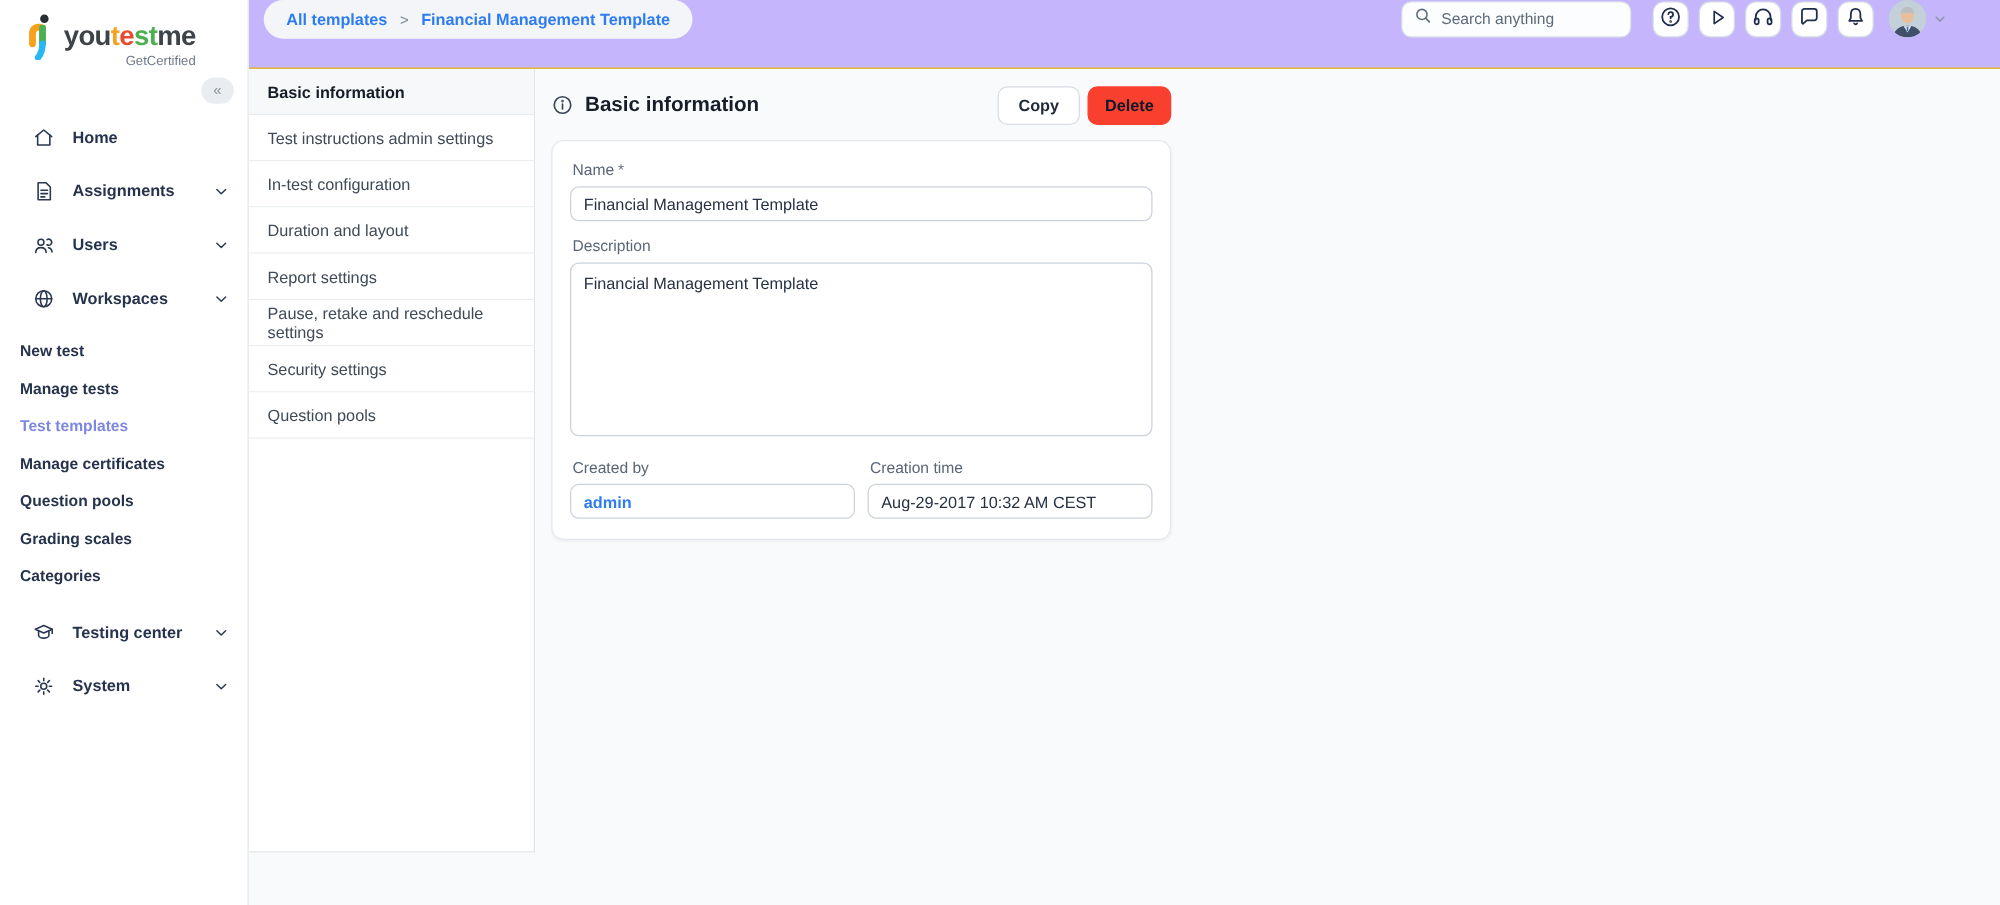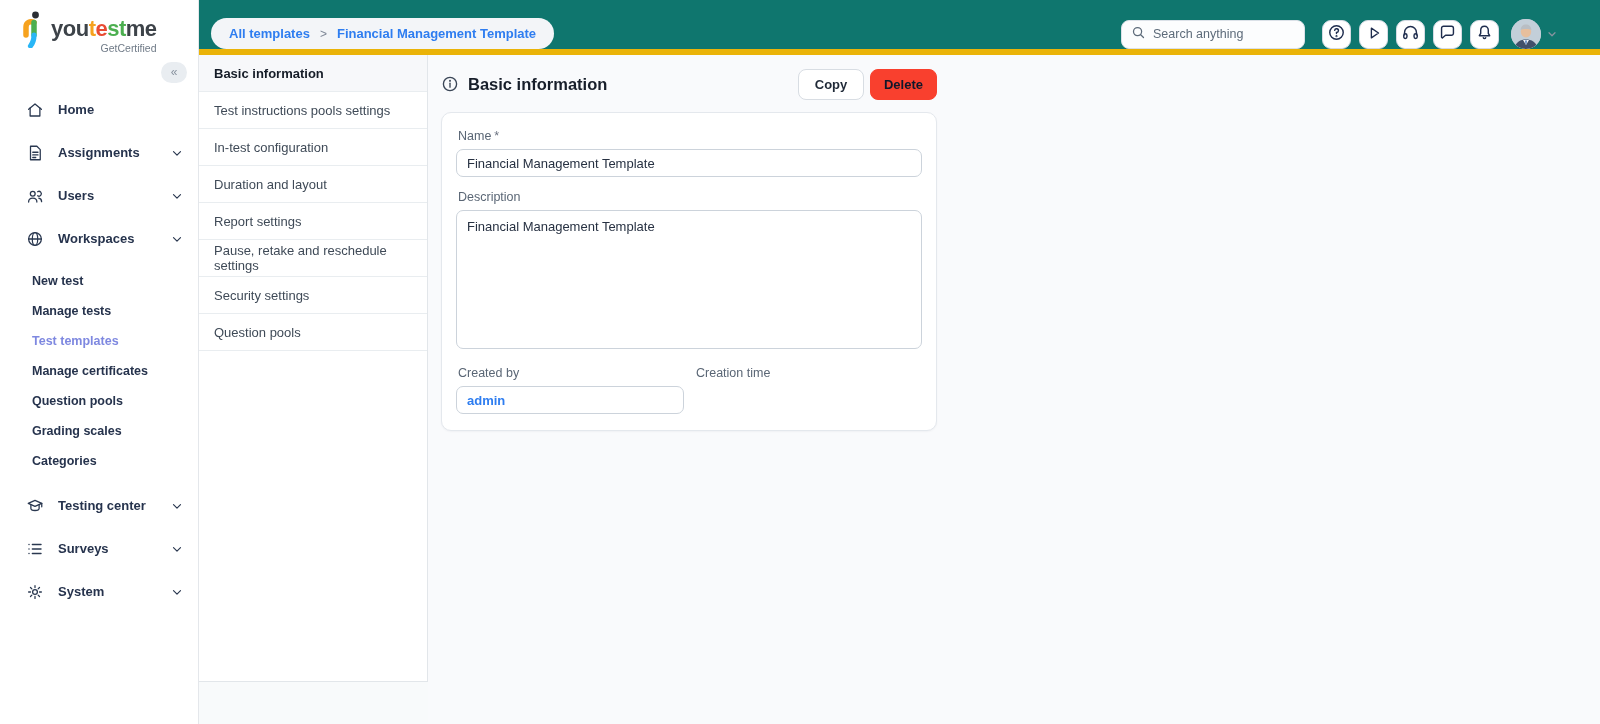--- a/index.html
+++ b/index.html
@@ -19,25 +19,25 @@
 
   .nav { padding:0 0 0 0; }
   .nav-item { display:flex; align-items:center; height:43px; padding:0 14px 0 26px; cursor:pointer; }
   .nav-icon { width:18px; height:18px; flex:0 0 18px; display:flex; align-items:center; justify-content:center; }
   .nav-icon svg { display:block; }
   .nav-label { margin-left:14px; font-size:13px; font-weight:700; color:#26334d; }
   .nav-chev { margin-left:auto; display:flex; align-items:center; }
   .nav-item.active-pill { background:#19284a; border-radius:8px; margin:4px 12px; height:36px; padding:0 14px; }
   .nav-item.active-pill .nav-label { color:#fff; }
   .subnav { padding:6px 0 8px 0; }
-  .sub-item { display:flex; align-items:center; height:30px; padding-left:32px; font-size:12.5px; font-weight:600; color:#26334d; cursor:pointer; }
+  .sub-item { display:flex; align-items:center; height:30px; padding-left:16px; font-size:12.5px; font-weight:600; color:#26334d; cursor:pointer; }
   .sub-item.active { color:#7e88e0; }
 
   
-  .topbar { position:absolute; left:199px; top:0; width:1401px; height:55px; background:#0f766e; border-bottom:6px solid #eab308; display:flex; align-items:flex-end; z-index:2; }
+  .topbar { position:absolute; left:199px; top:0; width:1401px; height:55px; background:#c4b5fd; border-bottom:1px solid #eab308; display:flex; align-items:flex-start; z-index:2; }
   .crumb-pill { display:flex; align-items:center; gap:10px; background:#f3f5f8; border-radius:17px; padding:8px 18px; margin-left:12px; }
   .crumb-link { font-size:13px; font-weight:600; color:#2e7df0; cursor:pointer; }
   .crumb-sep { font-size:12px; color:#7e8796; }
   .topbar-right { margin-left:auto; display:flex; align-items:center; gap:8px; padding-right:42px; }
   .search-box { display:flex; align-items:center; width:184px; height:29px; border:1px solid #dbe1e8; border-radius:8px; background:#fcfdfe; padding:0 9px; margin-right:9px; }
   .search-box input { border:none; outline:none; background:transparent; font-size:12.5px; color:#33404f; width:140px; margin-left:7px; font-family:"Liberation Sans",sans-serif; }
   .search-box input::placeholder { color:#5d6b7a; }
   .icon-btn { width:29px; height:29px; border:1px solid #d5dbe4; border-radius:9px; background:#fff; display:flex; align-items:center; justify-content:center; cursor:pointer; }
   .avatar-wrap { display:flex; align-items:center; margin-left:4px; cursor:pointer; }
   .avatar { width:30px; height:30px; border-radius:50%; overflow:hidden; background:#b9c6d2; }
@@ -174,34 +174,20 @@
             </svg>
         </span>
         <span class="nav-label">Testing center</span>
         <span class="nav-chev">
           <svg width="14" height="14" viewBox="0 0 24 24" fill="none" stroke="#2a3850" stroke-width="2" stroke-linecap="round" stroke-linejoin="round">
               <path d="M6 9.5 L12 15.5 L18 9.5"></path>
             </svg>
         </span>
       </div>
 
-      <div class="nav-item">
-        <span class="nav-icon">
-          <svg width="18" height="18" viewBox="0 0 24 24" fill="none" stroke="#2a3850" stroke-width="1.9" stroke-linecap="round" stroke-linejoin="round">
-              <path d="M4 6 H4.01 M4 12 H4.01 M4 18 H4.01"></path>
-              <path d="M8.5 6 H20 M8.5 12 H20 M8.5 18 H20"></path>
-            </svg>
-        </span>
-        <span class="nav-label">Surveys</span>
-        <span class="nav-chev">
-          <svg width="14" height="14" viewBox="0 0 24 24" fill="none" stroke="#2a3850" stroke-width="2" stroke-linecap="round" stroke-linejoin="round">
-              <path d="M6 9.5 L12 15.5 L18 9.5"></path>
-            </svg>
-        </span>
-      </div>
 
 
 
       <div class="nav-item">
         <span class="nav-icon">
           <svg width="18" height="18" viewBox="0 0 24 24" fill="none" stroke="#2a3850" stroke-width="1.7" stroke-linecap="round" stroke-linejoin="round">
               <circle cx="12" cy="12" r="3.2"></circle>
               <path d="M12 3.5 V6 M12 18 V20.5 M3.5 12 H6 M18 12 H20.5 M6 6 L7.8 7.8 M16.2 16.2 L18 18 M18 6 L16.2 7.8 M7.8 16.2 L6 18"></path>
             </svg>
         </span>
@@ -290,21 +276,21 @@
           <svg width="12" height="12" viewBox="0 0 24 24" fill="none" stroke="#8a94a0" stroke-width="2.4" stroke-linecap="round" stroke-linejoin="round">
               <path d="M6 9.5 L12 15.5 L18 9.5"></path>
             </svg>
         </span>
       </div>
     </div>
   </div>
 
   <div class="settings-panel">
     <div class="set-item active">Basic information</div>
-    <div class="set-item">Test instructions pools settings</div>
+    <div class="set-item">Test instructions admin settings</div>
     <div class="set-item">In-test configuration</div>
     <div class="set-item">Duration and layout</div>
     <div class="set-item">Report settings</div>
     <div class="set-item">Pause, retake and reschedule settings</div>
     <div class="set-item">Security settings</div>
     <div class="set-item">Question pools</div>
   </div>
 
   <div class="main">
     <div class="title-row">
@@ -329,18 +315,19 @@
       <div class="field-label mt">Description</div>
       <textarea class="desc-area" style="">Financial Management Template</textarea>
 
       <div class="two-col">
         <div class="col">
           <div class="field-label">Created by</div>
           <input type="text" class="text-input link-input" readonly="" value="admin" style="">
         </div>
         <div class="col">
           <div class="field-label">Creation time</div>
+          <input type="text" class="text-input" readonly="" value="Aug-29-2017 10:32 AM CEST" style="">
         </div>
       </div>
     </div>
   </div>
 
 </div>
 
 </body></html>

